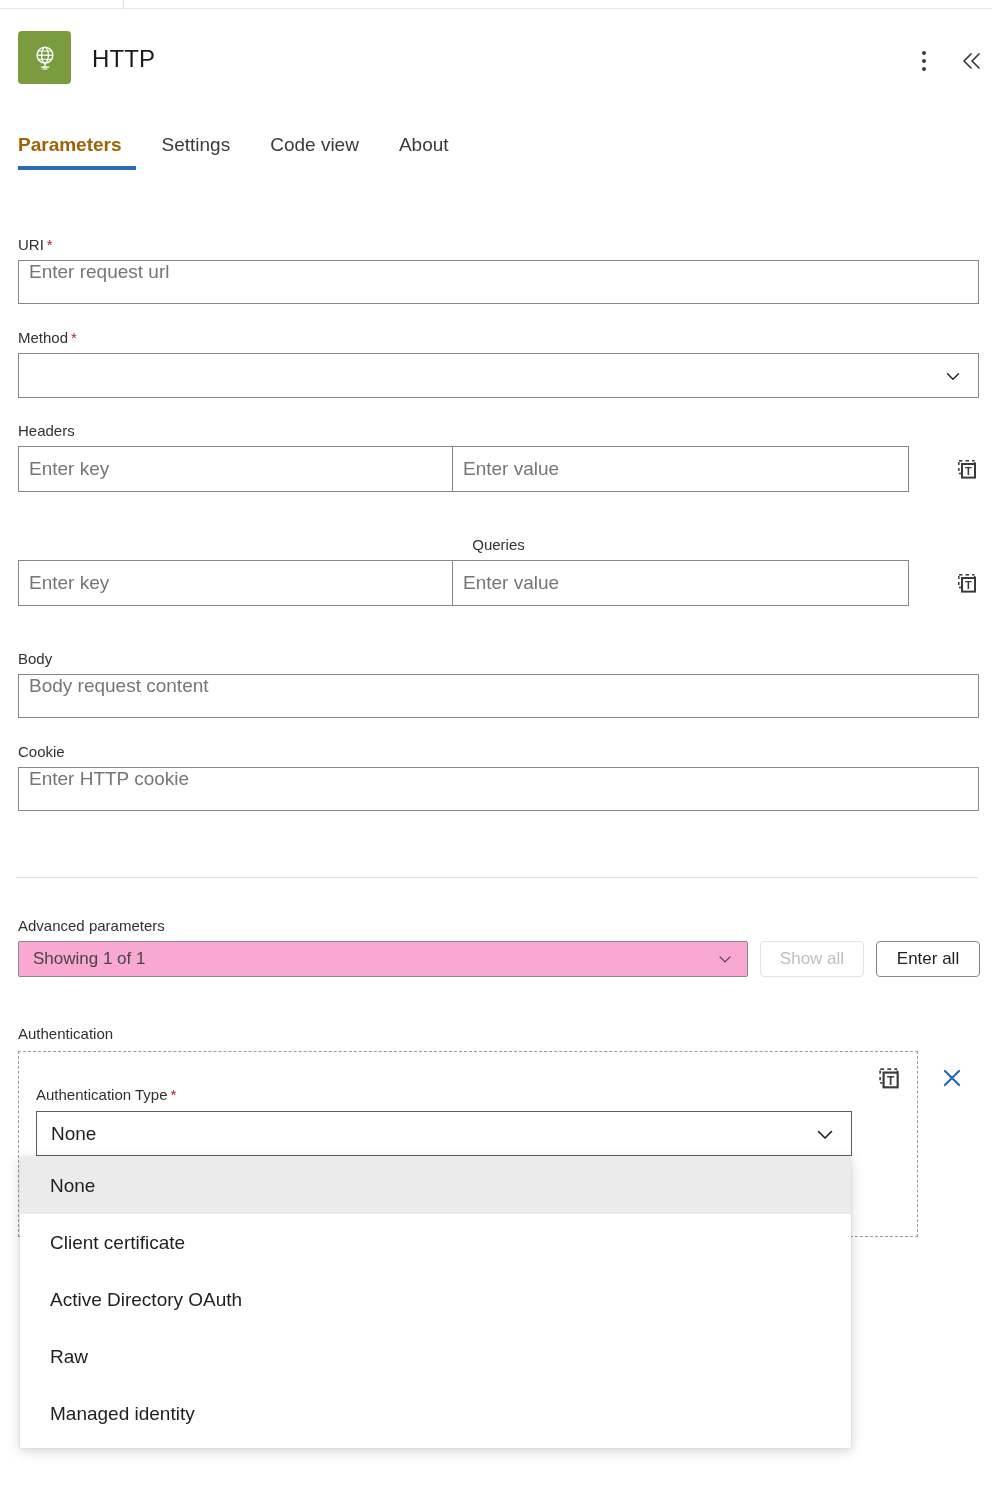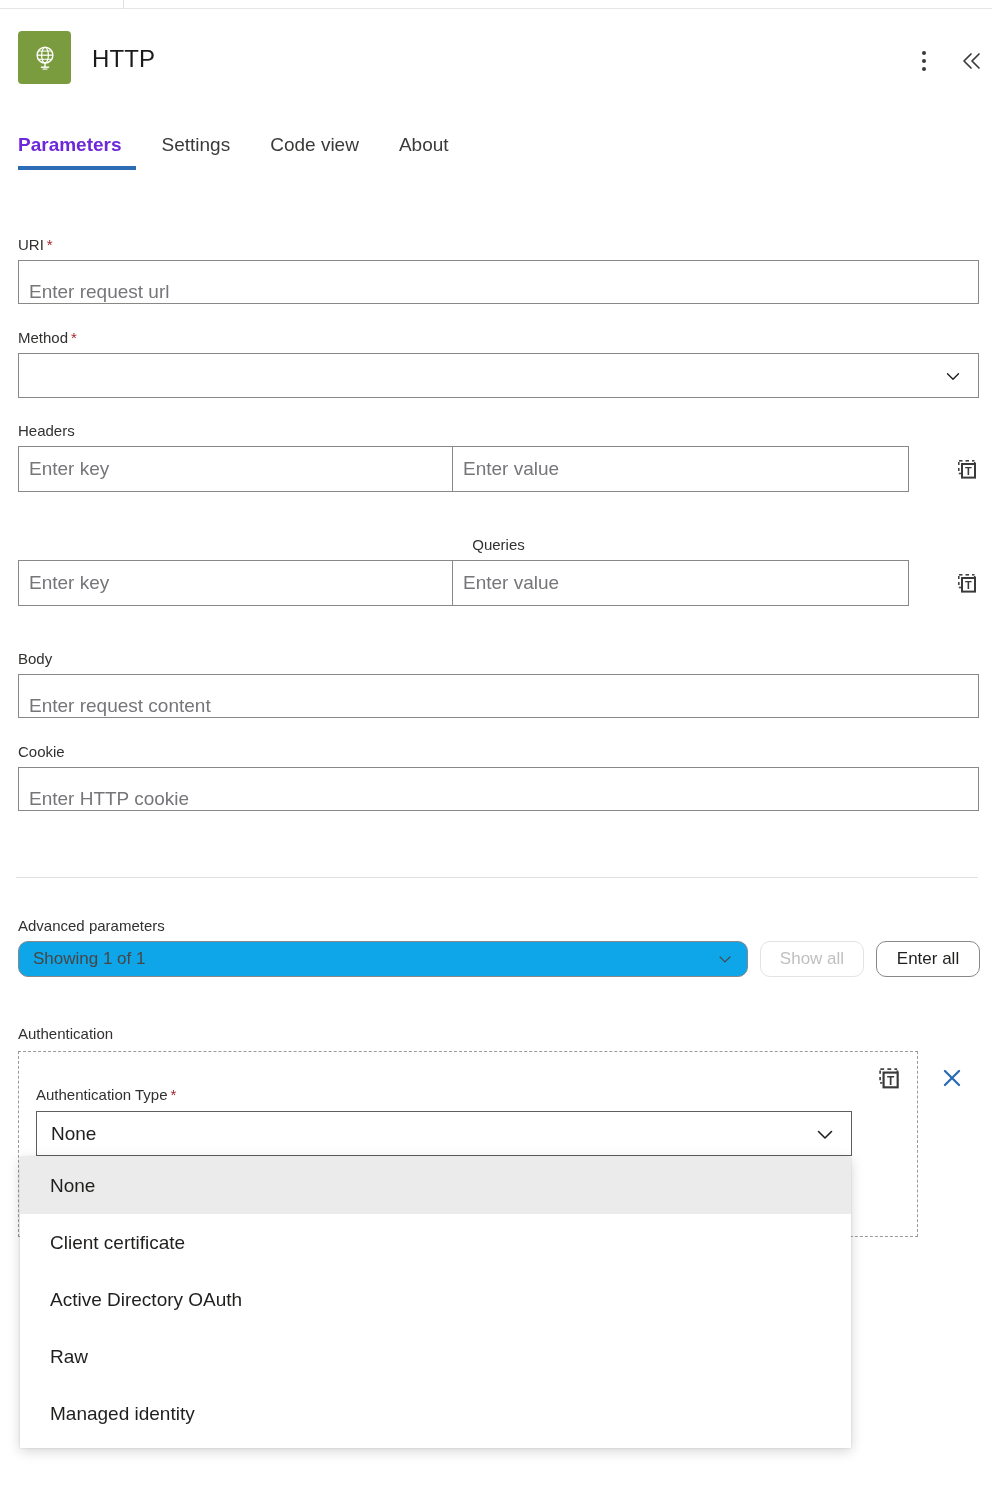--- a/index.html
+++ b/index.html
@@ -85,21 +85,21 @@
   .tab {
     position: relative;
     padding: 0 22px 14px 0;
     margin-right: 18px;
     font-size: 19px;
     color: #3b3a39;
     cursor: pointer;
     white-space: nowrap;
   }
   .tab:last-child { margin-right: 0; }
-  .tab.active { font-weight: 700; color: #6d28d9; }
+  .tab.active { font-weight: 700; color: #a16207; }
   .tab.active::after {
     content: "";
     position: absolute;
     left: 0; bottom: 0;
     width: 118px; height: 4px;
     background: #2b6cb4;
   }
 
   
   .field-label {
@@ -109,21 +109,21 @@
     line-height: 18px;
   }
   .req-star { color: #a4262c; margin-left: 3px; }
 
   .text-input {
     width: 961px;
     height: 44px;
     border: 1px solid #8a8886;
     background: #ffffff;
     display: flex;
-    align-items: flex-end;
+    align-items: flex-start;
     padding: 0 10px;
     font-size: 19px;
     color: #605e5c;
   }
   .text-input .ph { color: #76767a; }
 
   .select-input {
     width: 961px;
     height: 45px;
     border: 1px solid #8a8886;
@@ -177,35 +177,35 @@
   
   .adv-row {
     display: flex;
     align-items: center;
     gap: 12px;
   }
   .adv-select {
     width: 730px;
     height: 36px;
     border: 1px solid #8a8886;
-    border-radius: 10px;
-    background: #0ea5e9;
+    border-radius: 2px;
+    background: #f9a8d4;
     display: flex;
     align-items: center;
     justify-content: space-between;
     padding: 0 12px 0 14px;
     font-size: 17px;
     color: #484644;
     cursor: pointer;
   }
   .btn {
     height: 36px;
     min-width: 104px;
     border: 1px solid #8a8886;
-    border-radius: 10px;
+    border-radius: 4px;
     background: #ffffff;
     font-size: 17px;
     color: #201f1e;
     display: flex;
     align-items: center;
     justify-content: center;
     cursor: pointer;
     font-family: "Liberation Sans", sans-serif;
     padding: 0 14px;
   }
@@ -415,21 +415,21 @@
           <rect x="7" y="7" width="13" height="13.6" fill="#ffffff" stroke="#3a3a3a" stroke-width="2"></rect>
           <text x="13.4" y="18" font-family="Liberation Sans, sans-serif" font-size="11" font-weight="700" fill="#3a3a3a" text-anchor="middle">T</text>
         </svg>
       </div>
     </div>
   </div>
 
   <div class="section" style="top:650px;">
     <div class="field-label">Body</div>
     <div class="text-input">
-      <span class="ph">Enter request content</span>
+      <span class="ph">Body request content</span>
     </div>
   </div>
 
   <div class="section" style="top:743px;">
     <div class="field-label">Cookie</div>
     <div class="text-input">
       <span class="ph">Enter HTTP cookie</span>
     </div>
   </div>
 

